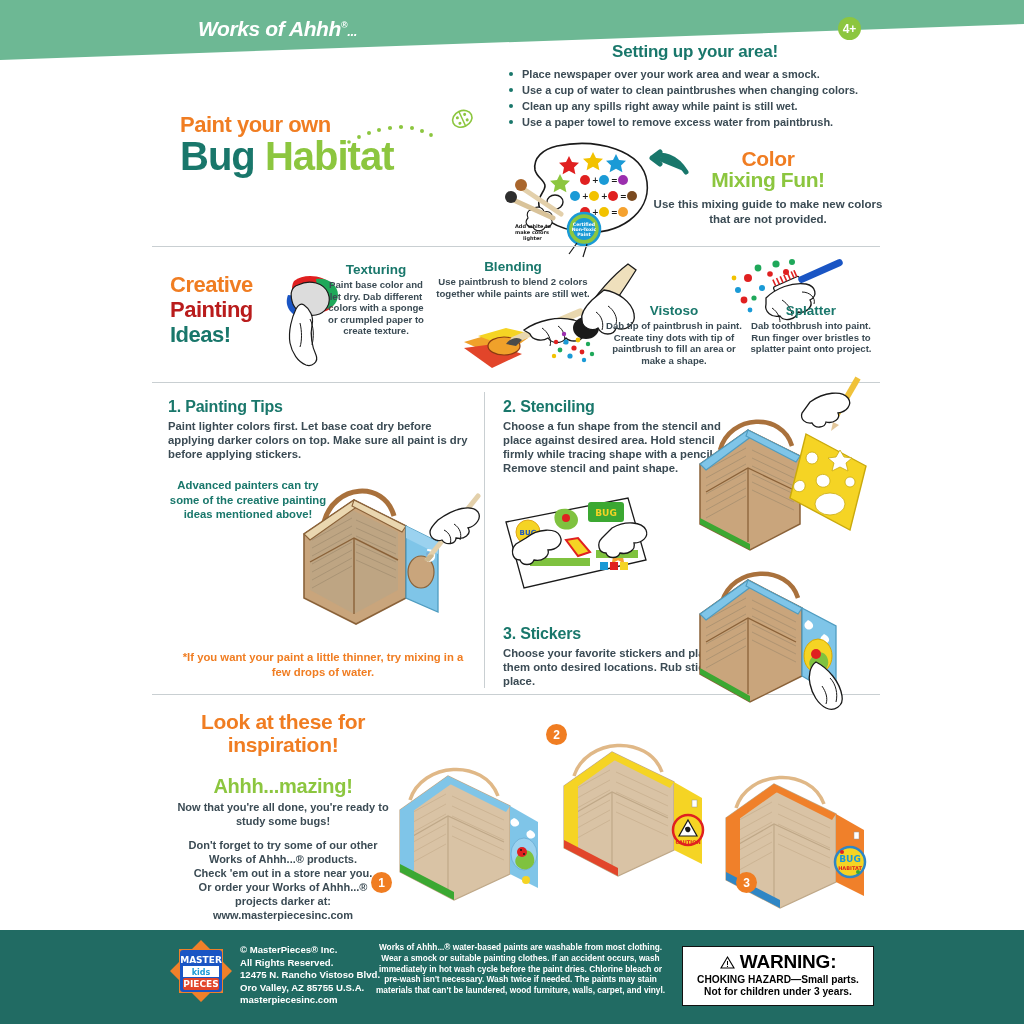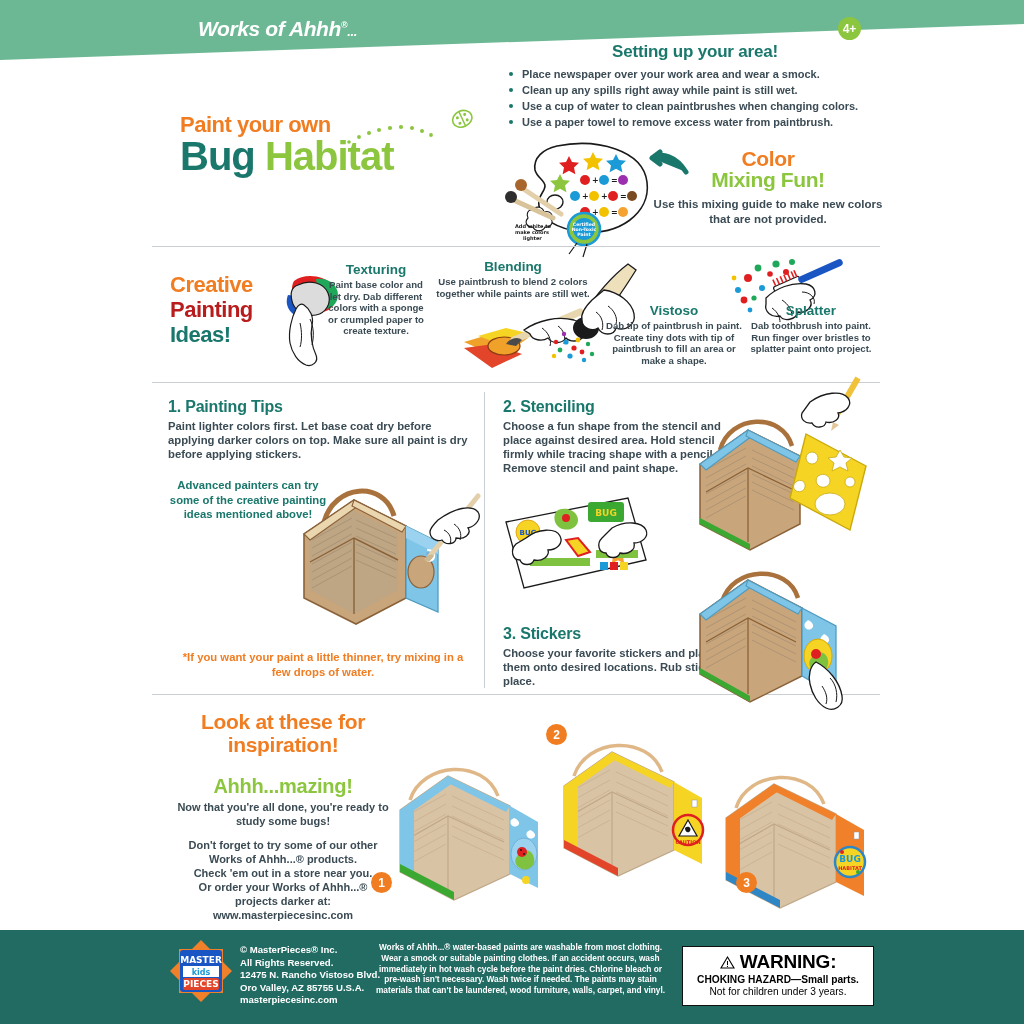--- a/index.html
+++ b/index.html
@@ -124,21 +124,21 @@
   
   .footer{position:absolute;left:0;top:930px;width:1024px;height:94px;background:#216b63;}
   .mp-logo{position:absolute;left:170px;top:940px;width:62px;height:62px;}
   .fcopy{position:absolute;left:240px;top:944px;color:#fff;font-size:9.6px;line-height:12.6px;font-weight:bold;}
   .fpaint{position:absolute;left:373px;top:942px;width:295px;text-align:center;color:#fff;
     font-size:8.3px;line-height:10.8px;font-weight:bold;}
   .warnbox{position:absolute;left:682px;top:946px;width:190px;height:58px;background:#fff;border:1px solid #111;}
   .warn-head{display:flex;align-items:center;justify-content:center;gap:5px;margin-top:4px;}
   .warn-head .wt{font-size:19px;font-weight:bold;color:#000;letter-spacing:-.2px;}
   .warn-l2{text-align:center;font-size:10.2px;font-weight:bold;color:#000;line-height:12px;margin-top:1px;}
-  .warn-l3{text-align:center;font-size:10.2px;font-weight:normal;color:#000;line-height:12px;}
+  .warn-l3{text-align:center;font-size:10.2px;font-weight:bold;color:#000;line-height:12px;}
 
   
   .illus{position:absolute;}
   svg{display:block;overflow:visible;}
 </style>
 </head>
 <body>
 
 <div class="page">
 
@@ -147,22 +147,22 @@
   <div class="brand-logo">
     <span>Works of Ahhh</span><span class="reg">®</span><span class="dots">...</span>
   </div>
 
   <div class="age-badge">4+</div>
 
   <div class="setup">
     <h2>Setting up your area!</h2>
     <ul>
       <li>Place newspaper over your work area and wear a smock.</li>
+      <li>Use a cup of water to clean paintbrushes when changing colors.</li>
       <li>Clean up any spills right away while paint is still wet.</li>
-      <li>Use a cup of water to clean paintbrushes when changing colors.</li>
       <li>Use a paper towel to remove excess water from paintbrush.</li>
     </ul>
   </div>
 
   <div class="title-block">
     <div class="t-paint">Paint your own</div>
     <div class="t-main">
       <span class="t-bug">Bug</span>
       <span class="t-hab">Habitat</span>
     </div>

